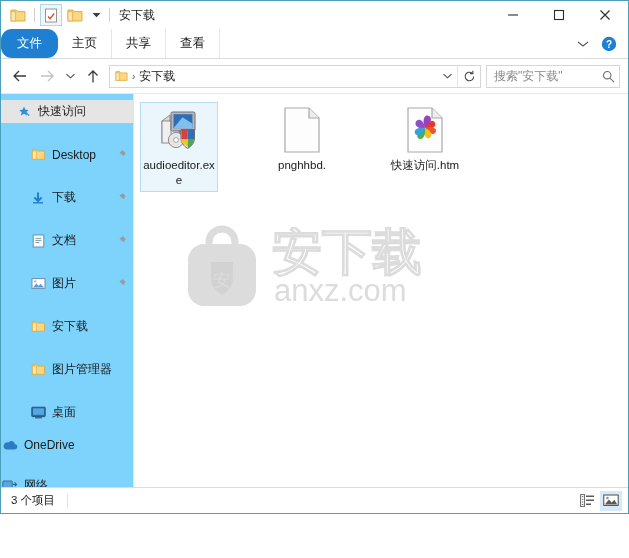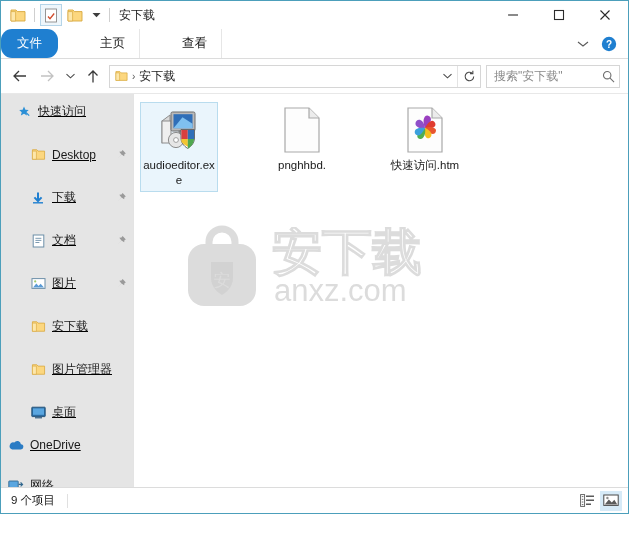--- a/index.html
+++ b/index.html
@@ -64,21 +64,21 @@
     display: flex; align-items: center; justify-content: center;
     padding: 0 14px;
     font-size: 12.5px; color: #1a1a1a;
     white-space: nowrap;
   }
   .tab.file {
     background: #1f7fd0; color: #ffffff;
     padding: 0 16px;
     border-radius: 11px;
   }
-  .tab.plain { border-right: 1px solid #e6e6e6; margin-left: 28px; }
+  .tab.plain { border-right: 1px solid #e6e6e6; }
   .tab.plain:last-of-type { border-right: none; }
   .ribbon-right {
     margin-left: auto; display: flex; align-items: center; gap: 4px;
     padding-right: 8px;
   }
   .icon-btn {
     width: 22px; height: 22px;
     display: flex; align-items: center; justify-content: center;
   }
 
@@ -136,43 +136,42 @@
   .body {
     flex: 1;
     display: flex;
     min-height: 0;
     border-top: 1px solid #e8e8e8;
   }
 
   
   .sidebar {
     width: 133px; min-width: 133px;
-    background: #e5e5e5;
+    background: #7dd3fc;
     border-right: 1px solid #e4e4e4;
     padding-top: 6px;
     overflow: hidden;
-    text-decoration: underline;
   }
   .nav-item {
     height: 23px;
     display: flex; align-items: center;
     padding-right: 6px;
     white-space: nowrap;
   }
   .nav-item.selected { background: #e5e5e5; }
   .nav-icon {
     width: 18px; min-width: 18px;
     display: flex; align-items: center; justify-content: center;
     margin-right: 5px;
   }
   .nav-label { font-size: 12px; color: #1a1a1a; overflow: hidden; }
   .nav-pin { margin-left: auto; display: flex; align-items: center; }
   .nav-spacer { height: 9px; }
   .lvl1 { padding-left: 28px; margin-top: 20px; }
-  .lvl0 { padding-left: 6px; }
+  .lvl0 { padding-left: 0; }
   .lvl-root { padding-left: 14px; }
 
   
   .content {
     flex: 1;
     position: relative;
     background: #ffffff;
     overflow: hidden;
   }
   .files {
@@ -290,20 +289,21 @@
         <svg width="12" height="12" viewBox="0 0 12 12">
             <path d="M1.5 1.5l9 9M10.5 1.5l-9 9" stroke="#2b2b2b" stroke-width="1.1"></path>
           </svg>
       </div>
     </div>
   </div>
 
   <div class="ribbon">
     <div class="tab file">文件</div>
     <div class="tab plain">主页</div>
+    <div class="tab plain">共享</div>
     <div class="tab plain">查看</div>
 
     <div class="ribbon-right">
       <div class="icon-btn">
         <svg width="12" height="8" viewBox="0 0 12 8">
           <path d="M1 2l5 4 5-4" fill="none" stroke="#5a5a5a" stroke-width="1.1"></path>
         </svg>
       </div>
       <div class="icon-btn">
         <svg width="16" height="16" viewBox="0 0 16 16">
@@ -574,21 +574,21 @@
             </svg>
           </div>
           <div class="file-name">快速访问.htm</div>
         </div>
 
       </div>
     </div>
   </div>
 
   <div class="statusbar">
-    <span class="status-text">9 个项目</span>
+    <span class="status-text">3 个项目</span>
     <span class="status-sep"></span>
 
     <div class="view-btns">
       <div class="view-btn">
         <svg width="15" height="13" viewBox="0 0 15 13">
           <rect x="0.6" y="0.6" width="4" height="11.8" fill="none" stroke="#5a5a5a" stroke-width="0.9"></rect>
           <path d="M1.8 2.6h1.6M1.8 5.3h1.6M1.8 8h1.6M1.8 10.6h1.6" stroke="#5a5a5a" stroke-width="0.9"></path>
           <path d="M6 2.3h8M6 6.3h8M6 10.3h5" stroke="#5a5a5a" stroke-width="1.5"></path>
         </svg>
       </div>

